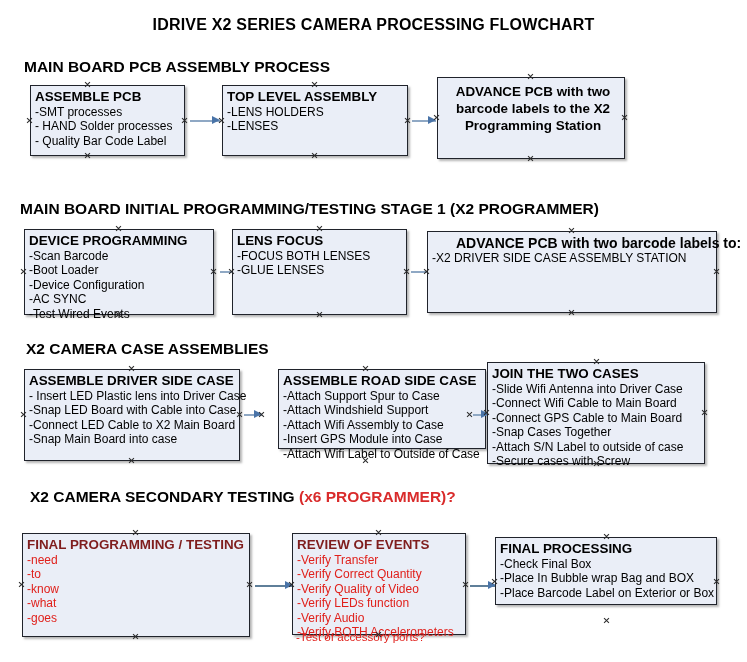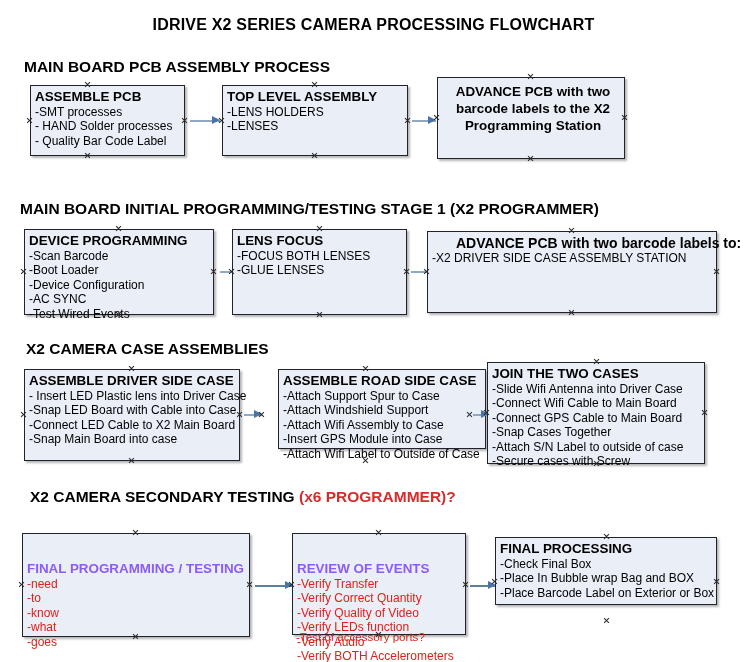--- a/index.html
+++ b/index.html
@@ -58,21 +58,21 @@
   .node .n-line {
     font-size: 12px;
     line-height: 14.4px;
     color: #000000;
     white-space: nowrap;
   }
   .node.red .n-title,
   .node.red .n-line {
     color: #e0201b;
   }
-  .node.red .n-title { color: #8b5cf6; margin-top: 24px; }
+  .node.red .n-title { color: #7f1d1d; }
   .node.big-title .n-title { font-size: 14px; margin-left: 24px; }
   .node.wrap .n-title { white-space: normal; line-height: 17px; text-align: center; }
 
   
   .conn {
     position: absolute;
     height: 9px;
     pointer-events: none;
   }
   .conn .shaft {

